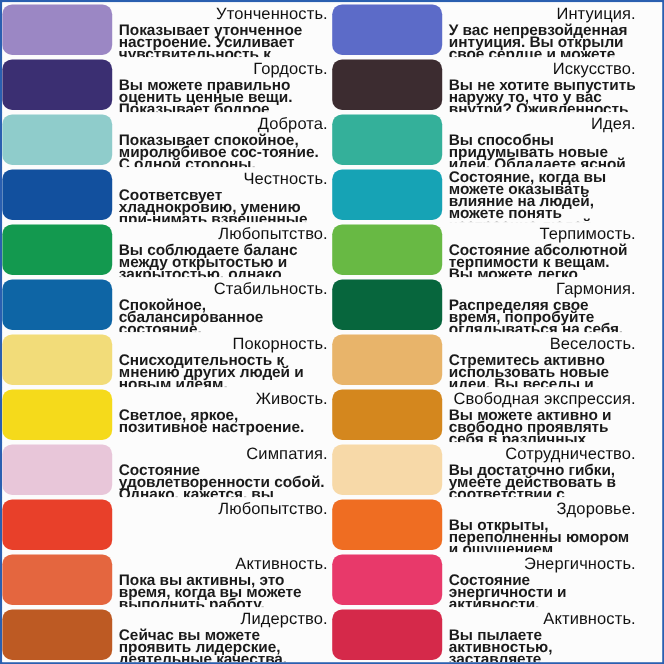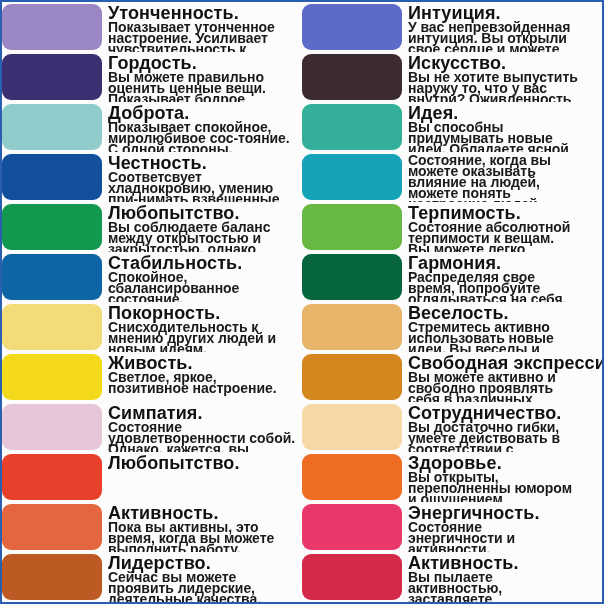--- a/index.html
+++ b/index.html
@@ -60,23 +60,23 @@
   .text-cell {
     flex: 1 1 auto;
     box-sizing: border-box;
     padding: 2px 6px 1px 6px;
     overflow: hidden;
     display: flex;
     flex-direction: column;
     justify-content: flex-start;
   }
   .title {
-    text-align: left;
-    font-size: 18px;
-    font-weight: 700;
+    text-align: right;
+    font-size: 15px;
+    font-weight: 400;
     color: #111111;
     line-height: 16px;
     letter-spacing: 0.1px;
     margin: 1px 0 0 0;
     white-space: nowrap;
   }
   .desc {
     font-size: 14px;
     font-weight: bold;
     color: #1a1a1a;

